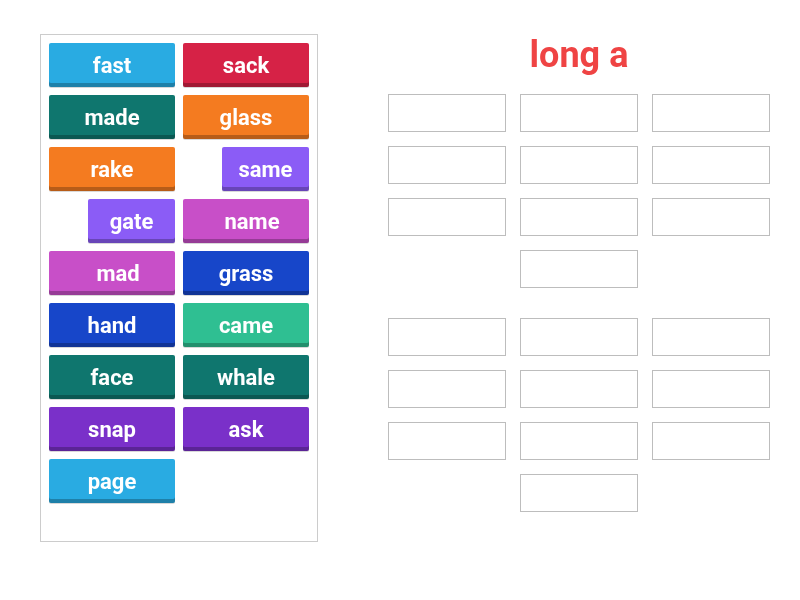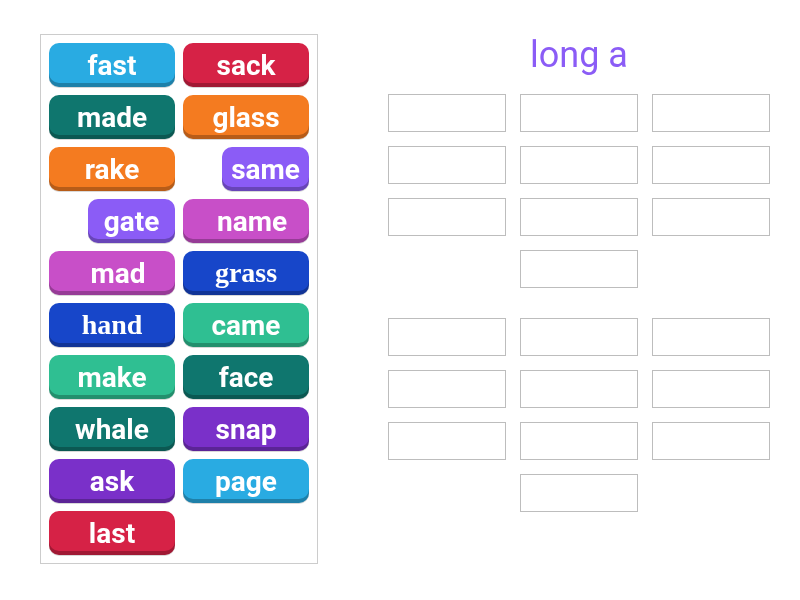--- a/index.html
+++ b/index.html
@@ -24,39 +24,39 @@
     grid-template-columns: repeat(2, 126px);
     grid-auto-rows: 44px;
     gap: 8px;
   }
   .tile {
     display: flex;
     align-items: center;
     justify-content: center;
     color: #fff;
     font-weight: 700;
-    font-size: 28px;
-    border-radius: 10px;
+    font-size: 22px;
+    border-radius: 2px;
     cursor: move;
     user-select: none;
     position: relative;
     box-shadow: inset 0 -4px 0 rgba(0,0,0,0.25), 0 1px 0 rgba(0,0,0,0.15);
   }
   .categories {
     flex: 1;
     padding-top: 0;
   }
   .category {
     margin-bottom: 30px;
   }
   .category-title {
     text-align: center;
     font-size: 36px;
-    font-weight: 400;
-    color: #8b5cf6;
+    font-weight: 700;
+    color: #ef4444;
     margin-bottom: 18px;
   }
   .slots {
     display: flex;
     flex-wrap: wrap;
     gap: 14px;
     justify-content: center;
   }
   .slot {
     width: 118px;
@@ -64,21 +64,21 @@
     background: #fff;
     border: 1px solid #bdbdbd;
   }
   
   .c-lightblue { background: #29abe2; }
   .c-crimson   { background: #d62246; }
   .c-red       { background: #0f766e; }
   .c-orange    { background: #f47b20; }
   .c-darkgreen { background: #8b5cf6; margin-left: 39px; }
   .c-magenta   { background: #c84fc8; padding-left: 12px; }
-  .c-blue      { background: #1746c9; font-family: Liberation Serif, serif; }
+  .c-blue      { background: #1746c9; }
   .c-teal      { background: #2fbf92; }
   .c-purple    { background: #7a30c9; }
 </style>
 </head>
 <body>
 
 <div class="game-area">
 
   <div class="tile-bank" id="tile-bank">
       <div class="tile c-lightblue">fast</div>
@@ -86,27 +86,25 @@
       <div class="tile c-red">made</div>
       <div class="tile c-orange">glass</div>
       <div class="tile c-orange">rake</div>
       <div class="tile c-darkgreen">same</div>
       <div class="tile c-darkgreen">gate</div>
       <div class="tile c-magenta">name</div>
       <div class="tile c-magenta">mad</div>
       <div class="tile c-blue">grass</div>
       <div class="tile c-blue">hand</div>
       <div class="tile c-teal">came</div>
-      <div class="tile c-teal">make</div>
       <div class="tile c-red">face</div>
       <div class="tile c-red">whale</div>
       <div class="tile c-purple">snap</div>
       <div class="tile c-purple">ask</div>
       <div class="tile c-lightblue">page</div>
-      <div class="tile c-crimson">last</div>
     </div>
 
   <div class="categories" id="categories">
       <div class="category">
         <div class="category-title">long a</div>
         <div class="slots">
           <div class="slot"></div>
           <div class="slot"></div>
           <div class="slot"></div>
           <div class="slot"></div>

